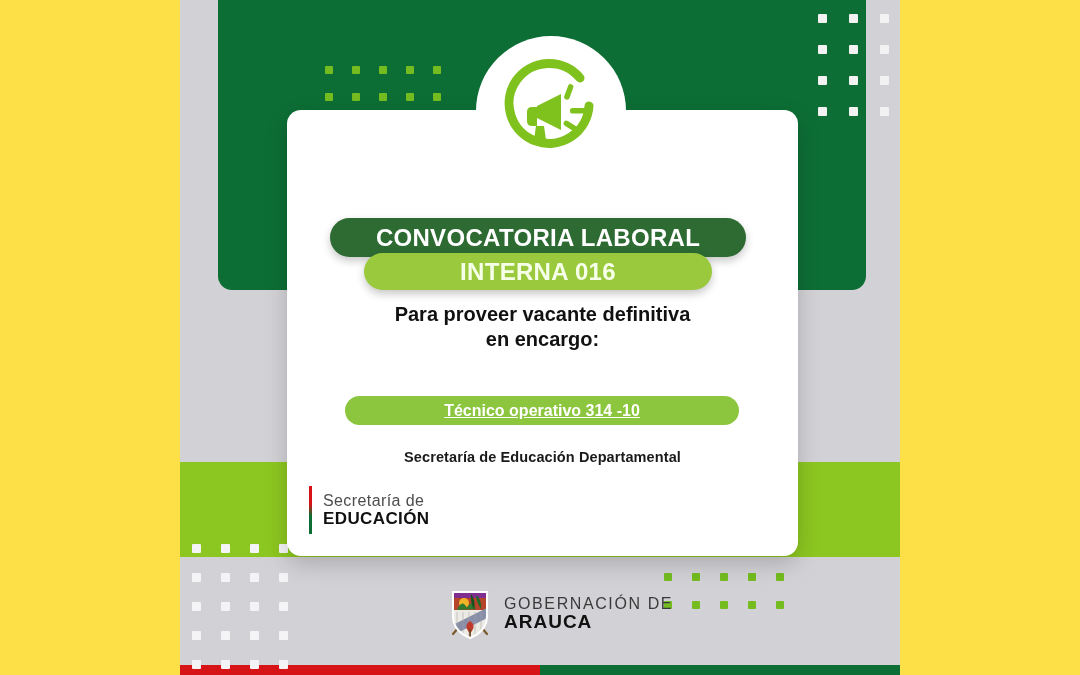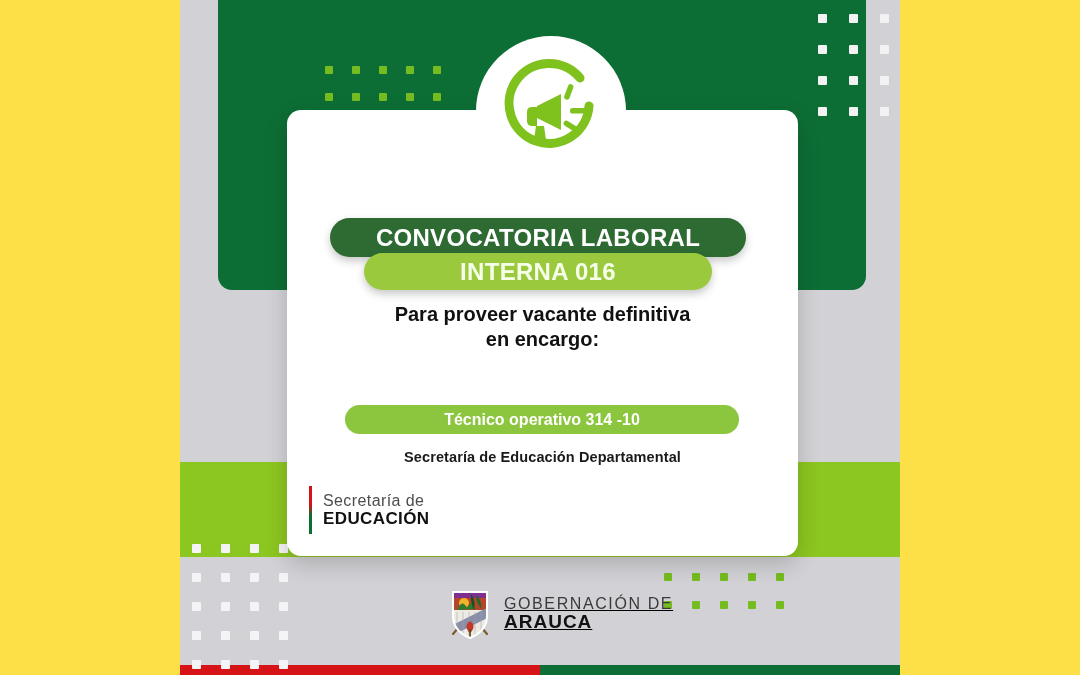--- a/index.html
+++ b/index.html
@@ -67,44 +67,44 @@
   }
 
   
   #headline{
     position:absolute;left:20px;top:192px;width:471px;text-align:center;
     font-size:20px;font-weight:bold;color:#111111;line-height:1.25;
   }
 
   
   #role-pill{
-    position:absolute;left:58px;top:295px;width:394px;height:29px;
+    position:absolute;left:58px;top:286px;width:394px;height:29px;
     background:#8cc63e;border-radius:15px;
     display:flex;align-items:center;justify-content:center;
-    color:#ffffff;font-size:16px;font-weight:bold;
+    color:#ffffff;font-size:16px;font-weight:bold;text-decoration:underline;
   }
 
   .subline{
     position:absolute;width:471px;left:20px;text-align:center;
     font-size:14.5px;font-weight:bold;color:#1a1a1a;letter-spacing:.1px;
   }
   #sub1{top:316px;}
   #sub2{top:339px;}
 
   
   #sec-logo{position:absolute;left:22px;top:376px;display:flex;align-items:center;gap:11px;}
   #sec-bar{width:3px;height:48px;background:linear-gradient(180deg,#d61317 0%,#d61317 38%,#0d6e35 62%,#0d6e35 100%);}
   #sec-text{line-height:1.12;}
   #sec-line1{font-size:16px;color:#4d4d4d;font-weight:400;letter-spacing:.4px;}
   #sec-line2{font-size:17px;color:#111111;font-weight:bold;letter-spacing:.4px;}
 
   
   #footer-logo{
     position:absolute;left:447px;top:588px;z-index:5;
-    display:flex;align-items:center;gap:11px;text-decoration:underline;
+    display:flex;align-items:center;gap:11px;
   }
   #footer-text{line-height:1.02;}
   #gob-line1{font-size:16px;color:#3a3a3a;font-weight:400;letter-spacing:1.6px;}
   #gob-line2{font-size:19px;color:#111111;font-weight:bold;letter-spacing:1px;}
 </style>
 </head>
 <body>
 
 <div id="poster">
 

